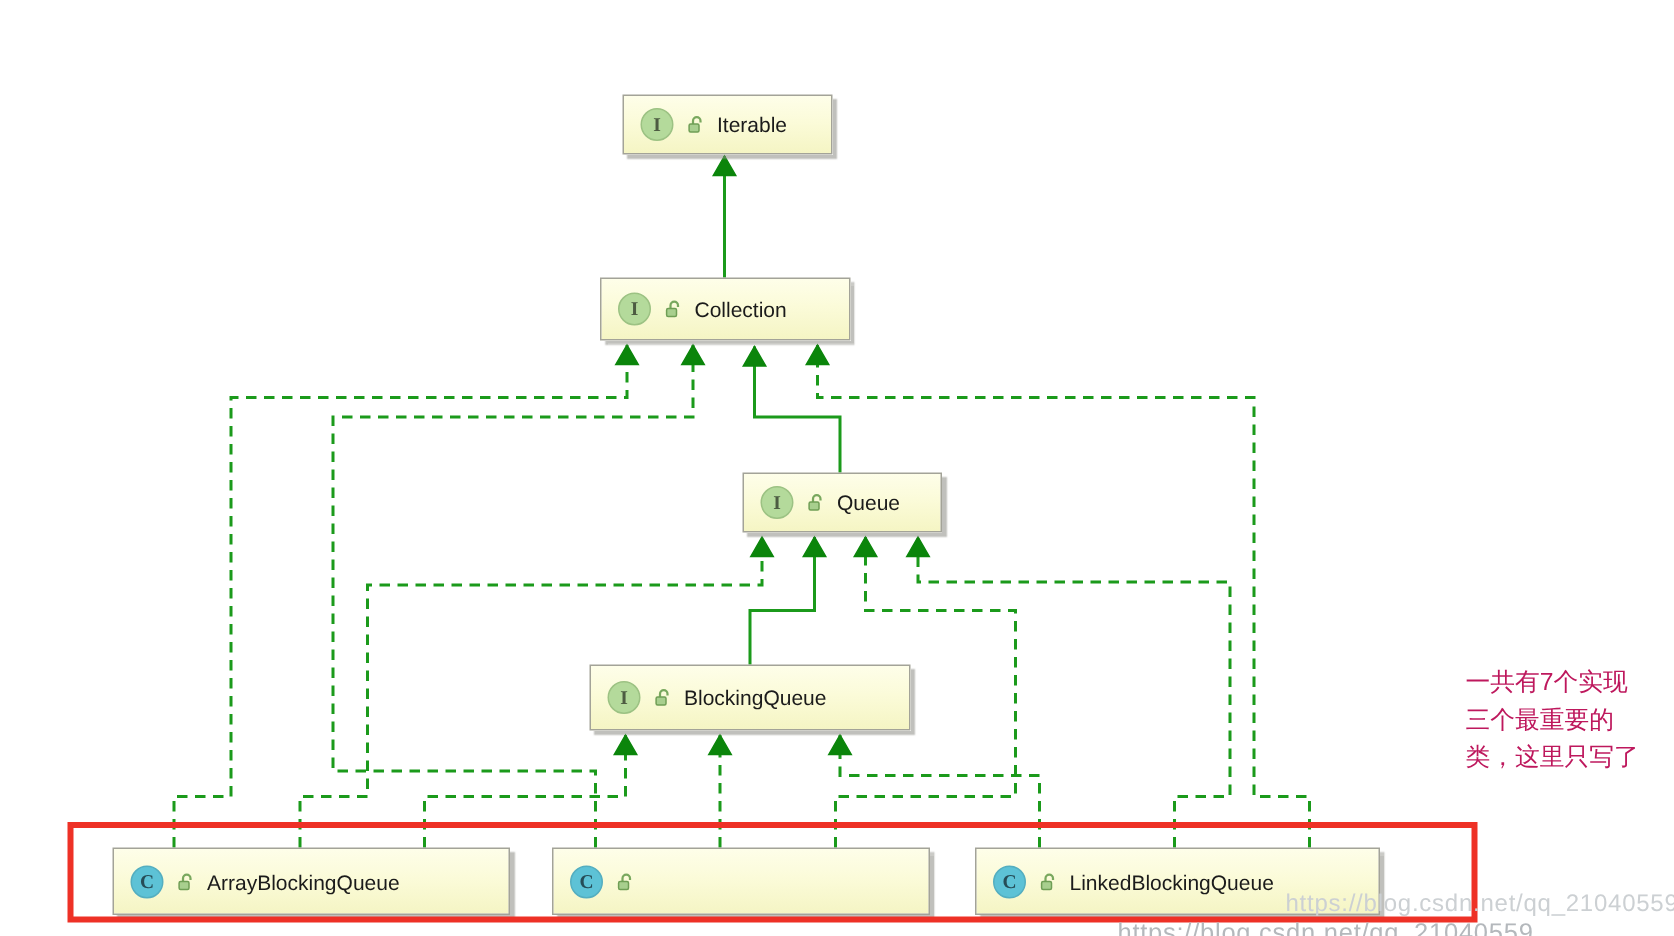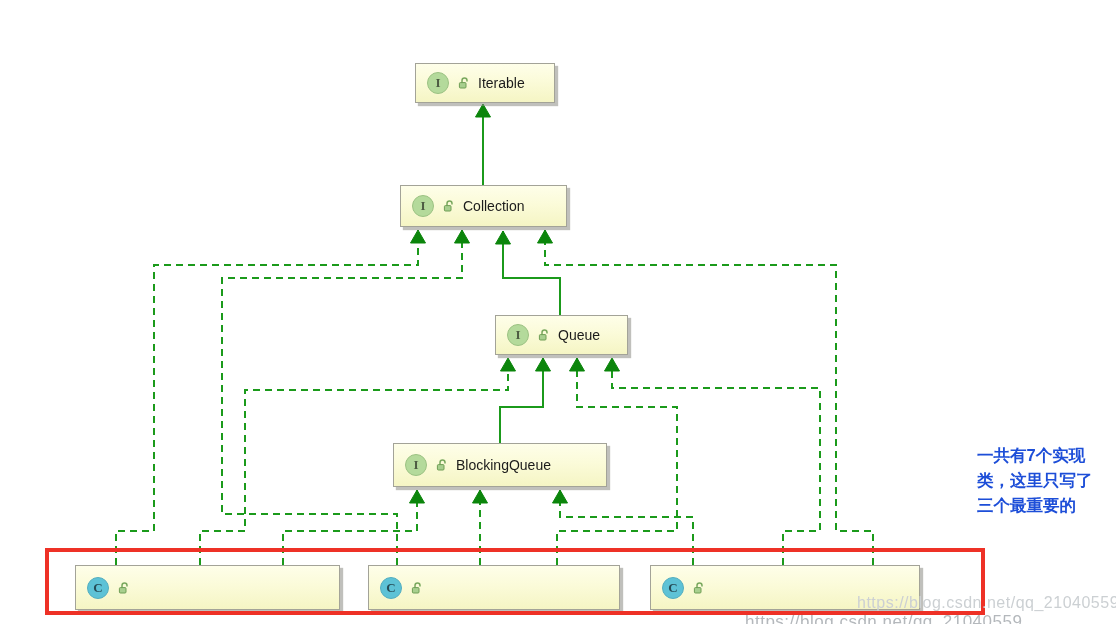--- a/index.html
+++ b/index.html
@@ -26,21 +26,21 @@
   }
   .badge.iface{background:#b4da9b;border:1px solid #9cc283;color:#4d5c42;}
   .badge.cls{background:#5dc2d6;border:1px solid #54aec0;color:#264c57;}
   .lock{display:inline-flex;flex:0 0 auto;margin-left:1px;}
   .highlight-rect{
     position:absolute;left:45px;top:548px;width:940px;height:67px;
     box-sizing:border-box;border:4px solid #ee3126;
   }
   .annotation{
     position:absolute;left:977px;top:443px;width:135px;
-    font-size:16.5px;line-height:25px;color:#1d4ed8;white-space:nowrap;font-weight:bold;
+    font-size:16.5px;line-height:25px;color:#be185d;white-space:nowrap;
   }
   .annotation span{display:block;}
   .wm{position:absolute;white-space:nowrap;letter-spacing:0.5px;}
   .wm1{left:857px;top:594px;font-size:16px;color:#ccd0d3;}
   .wm2{left:745px;top:612px;font-size:17px;color:#b4b8bc;}
 </style>
 </head>
 <body>
 
 <div class="stage">
@@ -114,46 +114,48 @@
   </div>
 
   <div class="node" style="left:75px;top:565px;width:265px;height:45px">
     <span class="badge cls">C</span>
     <span class="lock">
       <svg width="14" height="14" viewBox="0 0 14 14">
         <path d="M5,7 V4.6 A2.5,2.5 0 0 1 10,4.6 V5.6" fill="none" stroke="#79a85e" stroke-width="1.5"></path>
         <rect x="2.4" y="6.6" width="6.6" height="5.4" rx="1" fill="#a8cf8e" stroke="#6f9e55"></rect>
       </svg>
     </span>
+    <span class="label">ArrayBlockingQueue</span>
   </div>
 
   <div class="node" style="left:368px;top:565px;width:252px;height:45px">
     <span class="badge cls">C</span>
     <span class="lock">
       <svg width="14" height="14" viewBox="0 0 14 14">
         <path d="M5,7 V4.6 A2.5,2.5 0 0 1 10,4.6 V5.6" fill="none" stroke="#79a85e" stroke-width="1.5"></path>
         <rect x="2.4" y="6.6" width="6.6" height="5.4" rx="1" fill="#a8cf8e" stroke="#6f9e55"></rect>
       </svg>
     </span>
   </div>
 
   <div class="node" style="left:650px;top:565px;width:270px;height:45px">
     <span class="badge cls">C</span>
     <span class="lock">
       <svg width="14" height="14" viewBox="0 0 14 14">
         <path d="M5,7 V4.6 A2.5,2.5 0 0 1 10,4.6 V5.6" fill="none" stroke="#79a85e" stroke-width="1.5"></path>
         <rect x="2.4" y="6.6" width="6.6" height="5.4" rx="1" fill="#a8cf8e" stroke="#6f9e55"></rect>
       </svg>
     </span>
+    <span class="label">LinkedBlockingQueue</span>
   </div>
 
   <div class="highlight-rect"></div>
 
   <div class="annotation">
     <span>一共有7个实现</span>
+    <span>三个最重要的</span>
     <span>类，这里只写了</span>
-    <span>三个最重要的</span>
   </div>
 
   <div class="wm wm1">https://blog.csdn.net/qq_21040559</div>
   <div class="wm wm2">https://blog.csdn.net/qq_21040559</div>
 
 </div>
 
 </body></html>

